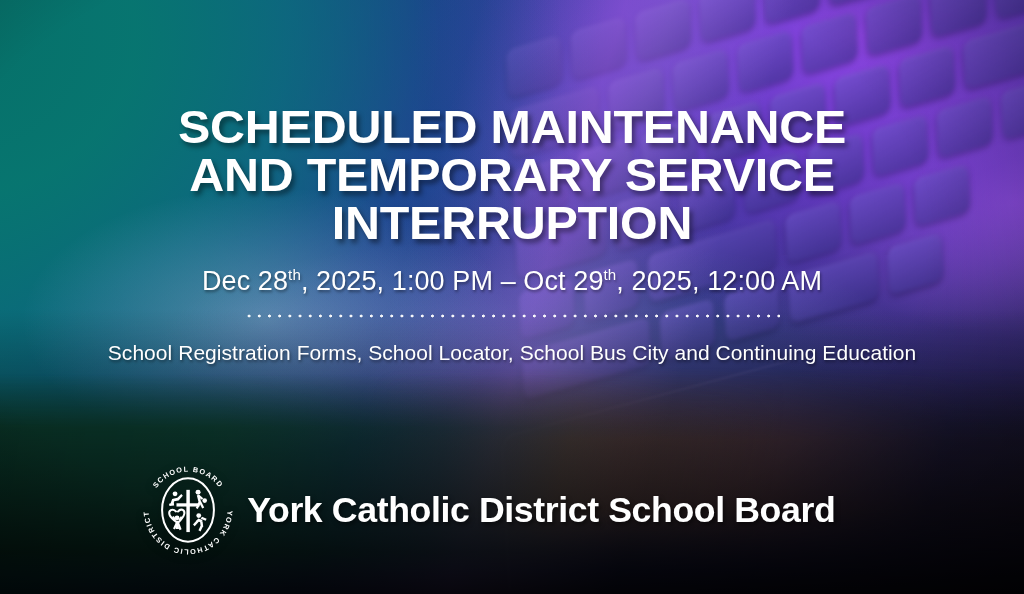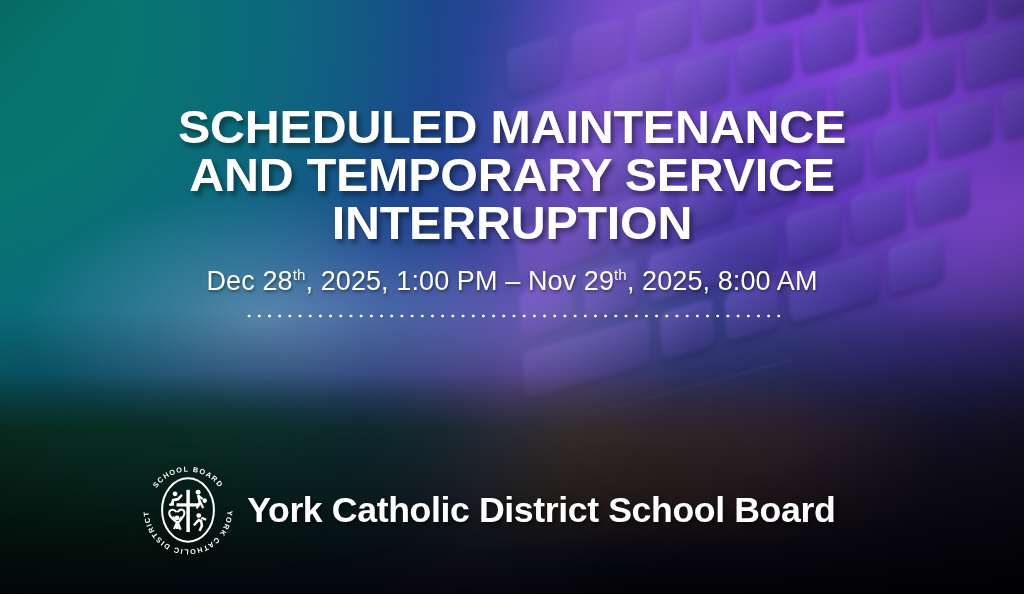--- a/index.html
+++ b/index.html
@@ -300,24 +300,25 @@
   <div class="bg-layer bg-vignette"></div>
 
   <div class="content">
 
     <h1 class="headline">
       <span class="hl-line">SCHEDULED MAINTENANCE</span>
       <span class="hl-line">AND TEMPORARY SERVICE</span>
       <span class="hl-line">INTERRUPTION</span>
     </h1>
 
-    <p class="subtitle"><span>Dec 28</span><sup>th</sup><span>, 2025, 1:00 PM</span><span> – </span><span>Nov 29</span><sup>th</sup><span>, 2025, 8:00 AM</span></p>
+    <p class="subtitle"><span>Dec 28</span><sup>th</sup><span>, 2025, 1:00 PM</span><span> – </span><span>Oct 29</span><sup>th</sup><span>, 2025, 12:00 AM</span></p>
 
     <div class="divider"></div>
 
+    <p class="services">School Registration Forms, School Locator, School Bus City and Continuing Education</p>
   </div>
 
   <div class="footer-lockup">
 
     <svg class="logo-mark" viewBox="0 0 100 100">
       <defs>
         <path id="ringTop" d="M 50,50 m -40,0 a 40,40 0 0 1 80,0" fill="none"></path>
         <path id="ringBottom" d="M 50,50 m 41,0 a 41,41 0 0 1 -82,0" fill="none"></path>
       </defs>
 

